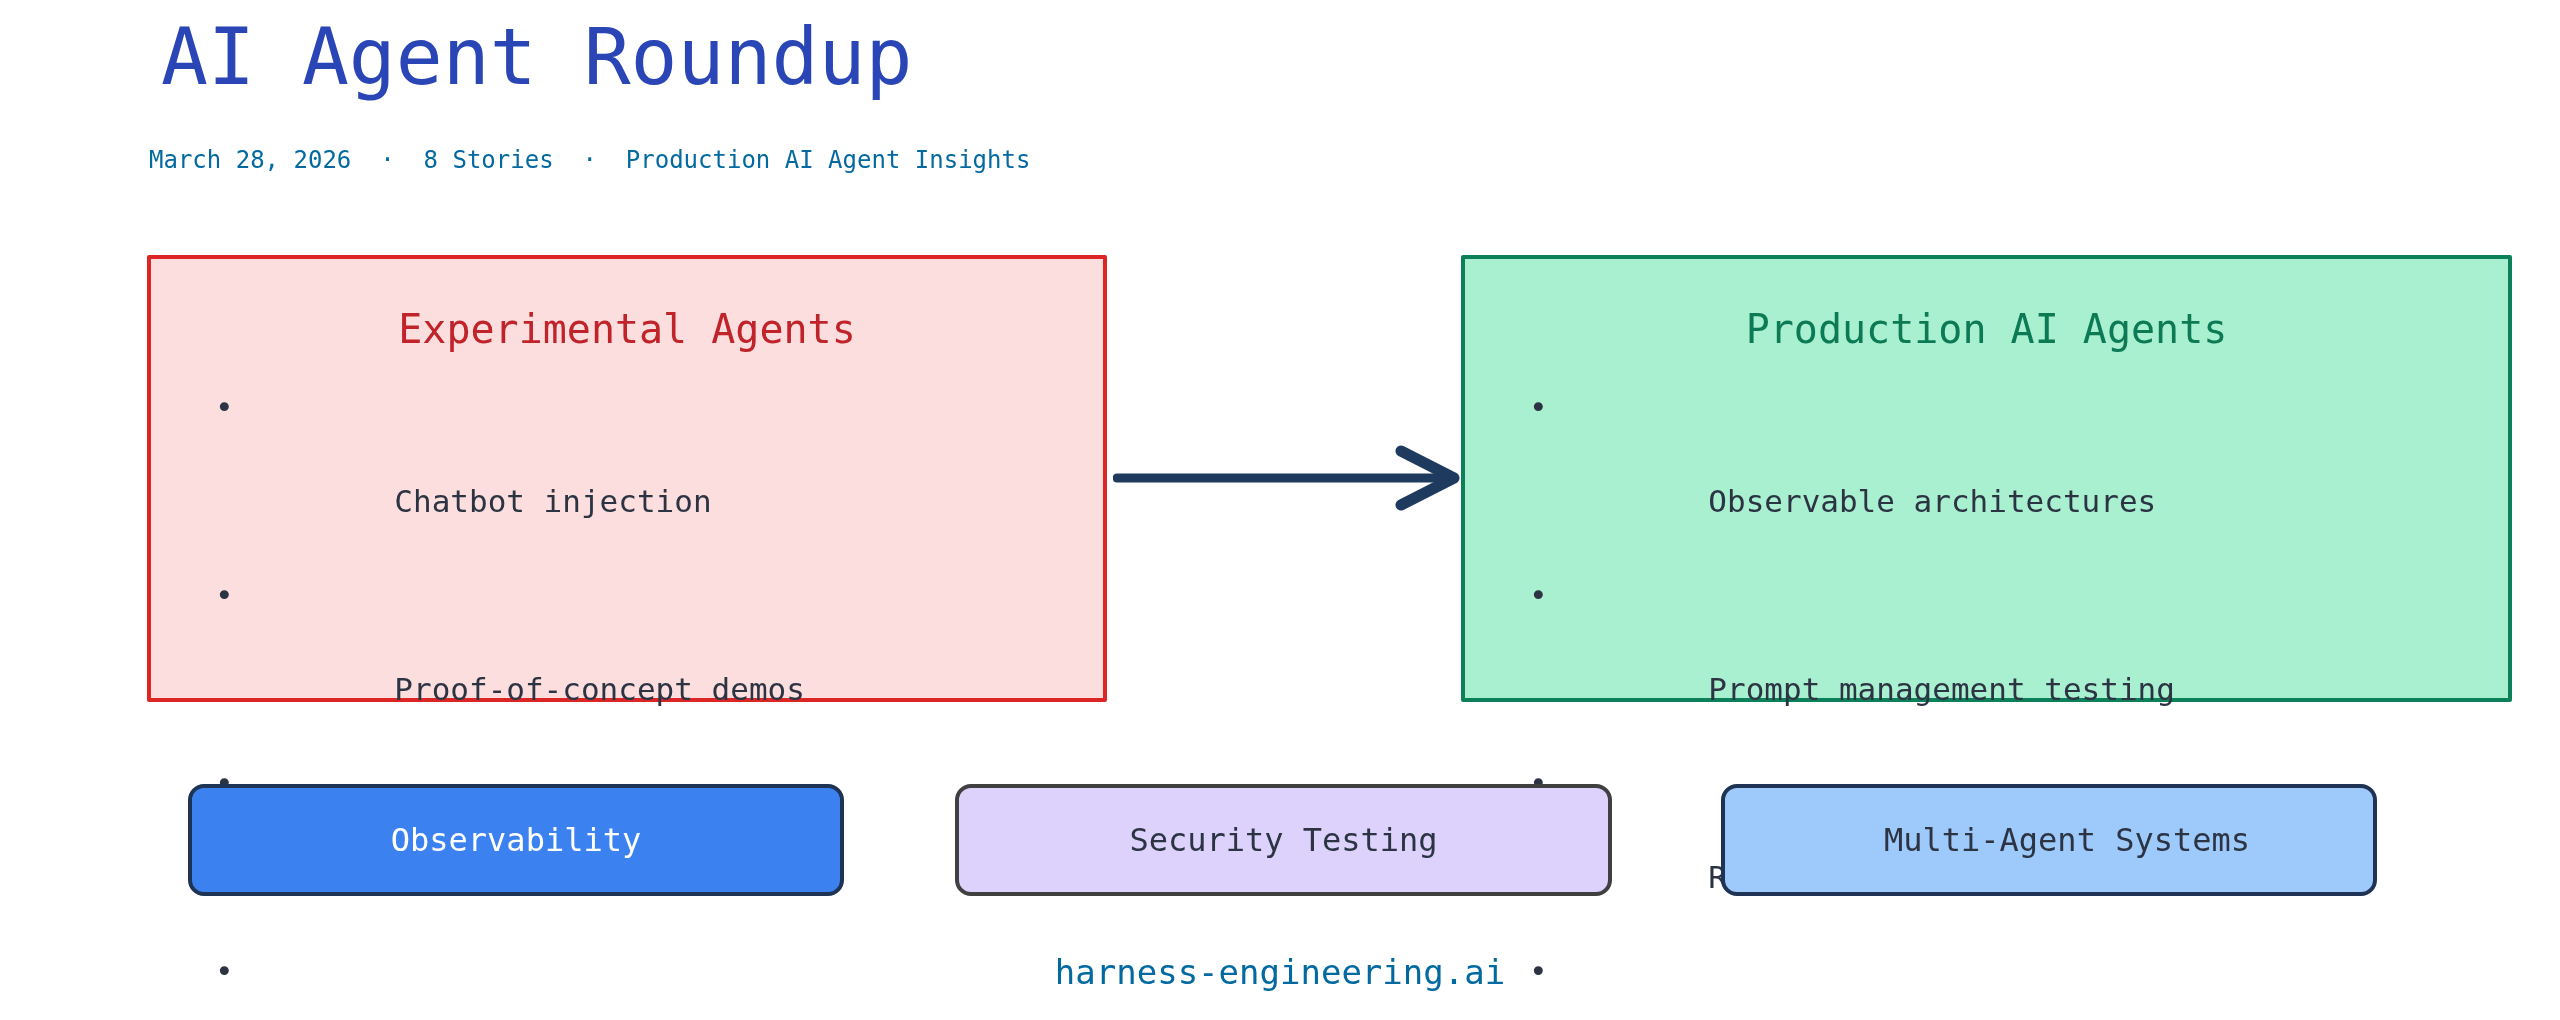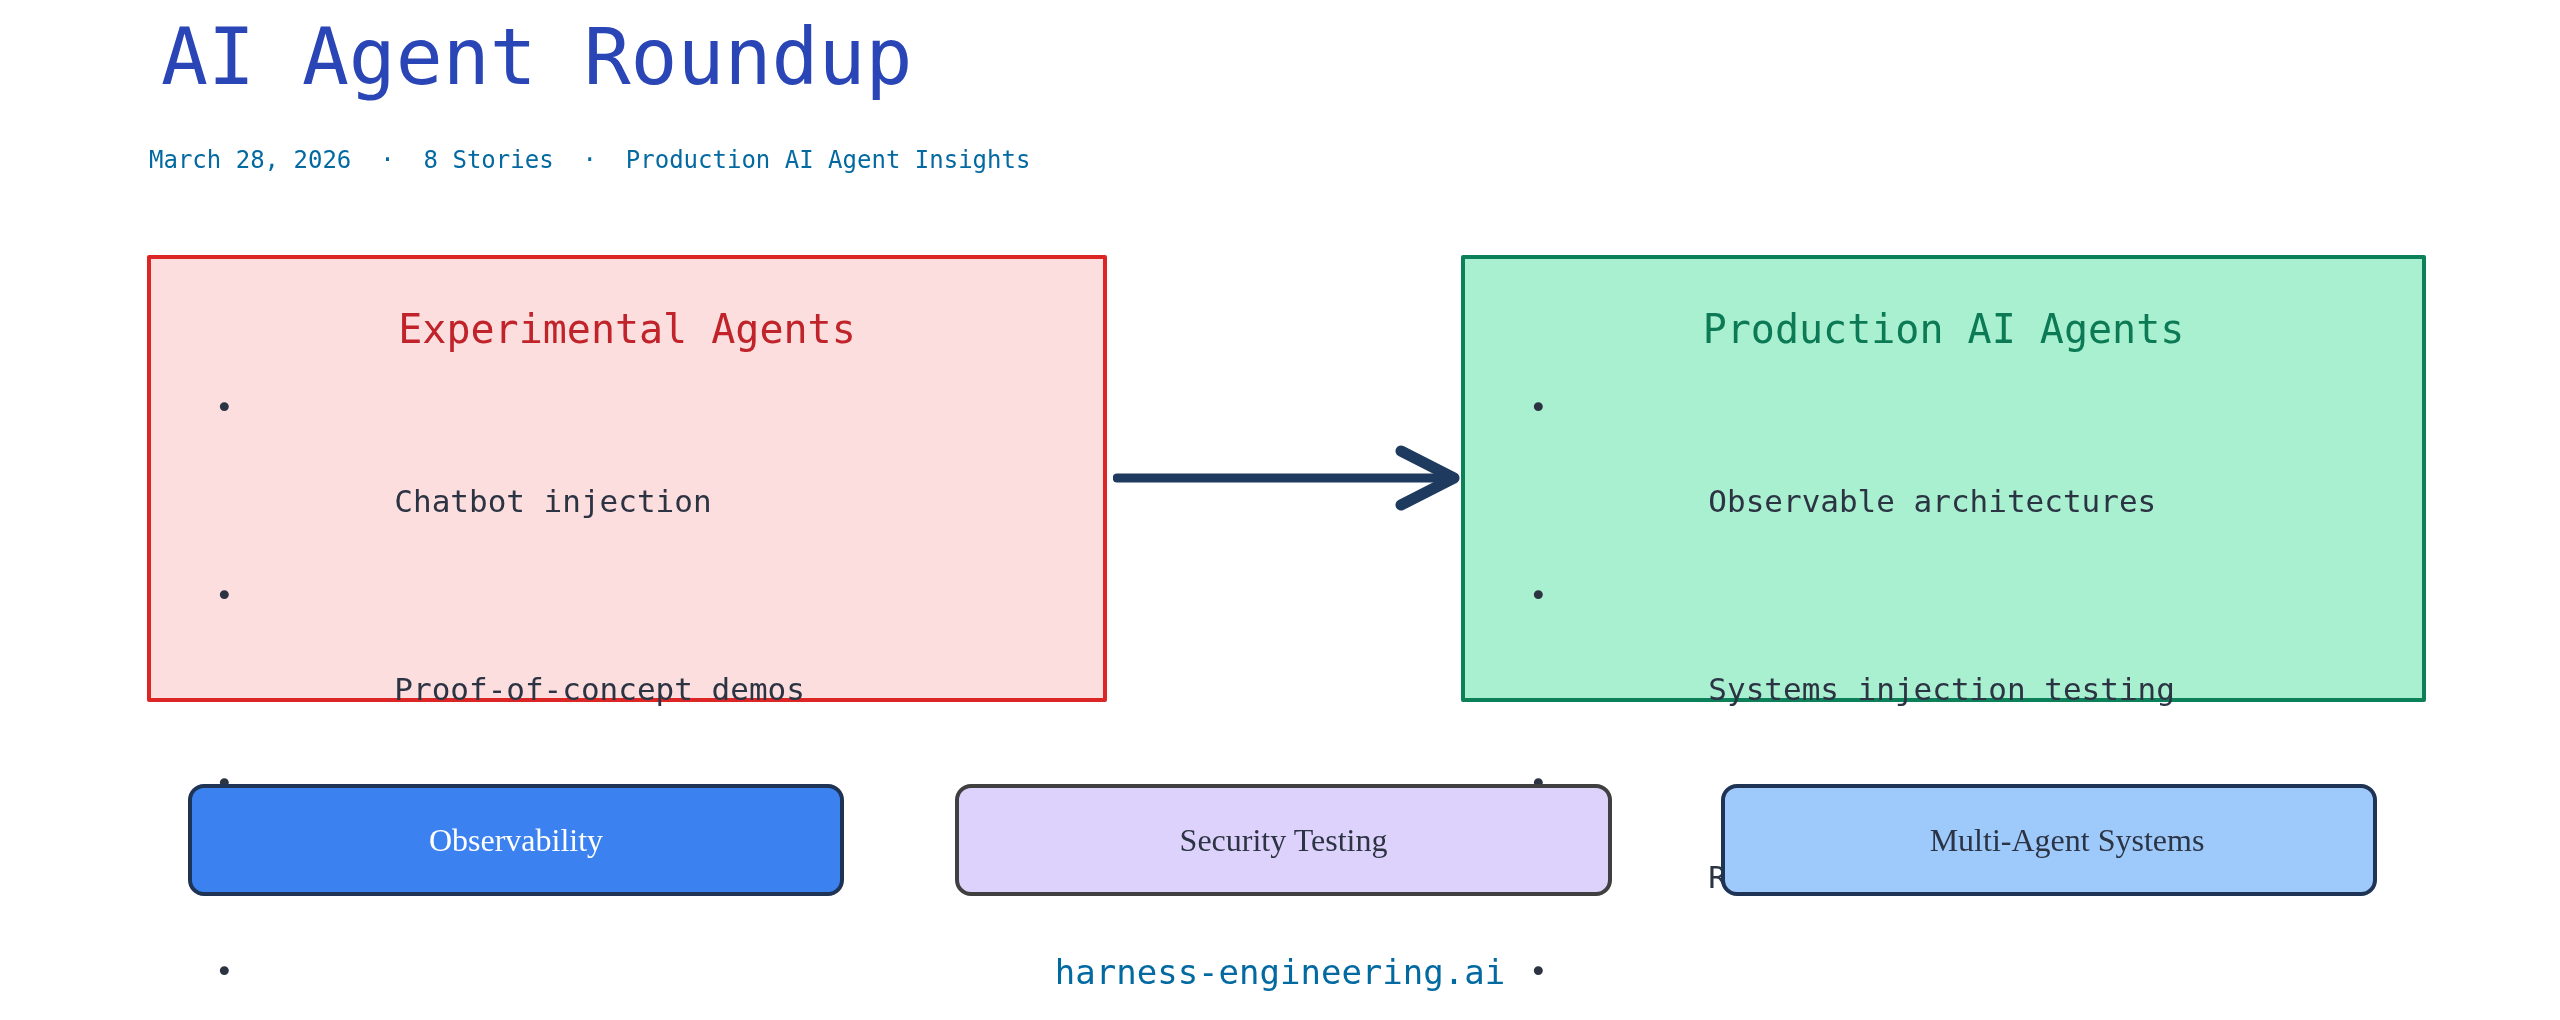--- a/index.html
+++ b/index.html
@@ -53,21 +53,21 @@
     left: 147px;
     top: 255px;
     width: 960px;
     height: 447px;
     background: #fbdedd;
     border: 4px solid #dc2626;
   }
   .panel-right {
     left: 1461px;
     top: 255px;
-    width: 965px;
+    width: 1051px;
     height: 447px;
     background: #a8f0d0;
     border: 4px solid #0b8059;
   }
   .panel-heading {
     position: absolute;
     left: 0;
     right: 0;
     top: 50px;
     text-align: center;
@@ -117,21 +117,20 @@
     position: absolute;
     box-sizing: border-box;
     top: 784px;
     height: 112px;
     border-radius: 16px;
     display: flex;
     align-items: center;
     justify-content: center;
     font-size: 32px;
     white-space: pre;
-    font-family: Liberation Serif, serif;
   }
   .chip-0 {
     left: 188px;
     width: 656px;
     background: #3b82f0;
     border: 4px solid #1f3455;
     color: #ffffff;
   }
   .chip-1 {
     left: 955px;
@@ -202,21 +201,21 @@
 
   <div class="panel panel-right">
     <div class="panel-heading">Production AI Agents</div>
     <ul class="panel-list">
       <li>
         <span class="bullet">•</span>
         <span>Observable architectures</span>
       </li>
       <li>
         <span class="bullet">•</span>
-        <span>Systems injection testing</span>
+        <span>Prompt management testing</span>
       </li>
       <li>
         <span class="bullet">•</span>
         <span>Resilient state management</span>
       </li>
       <li>
         <span class="bullet">•</span>
         
       </li>
     </ul>

